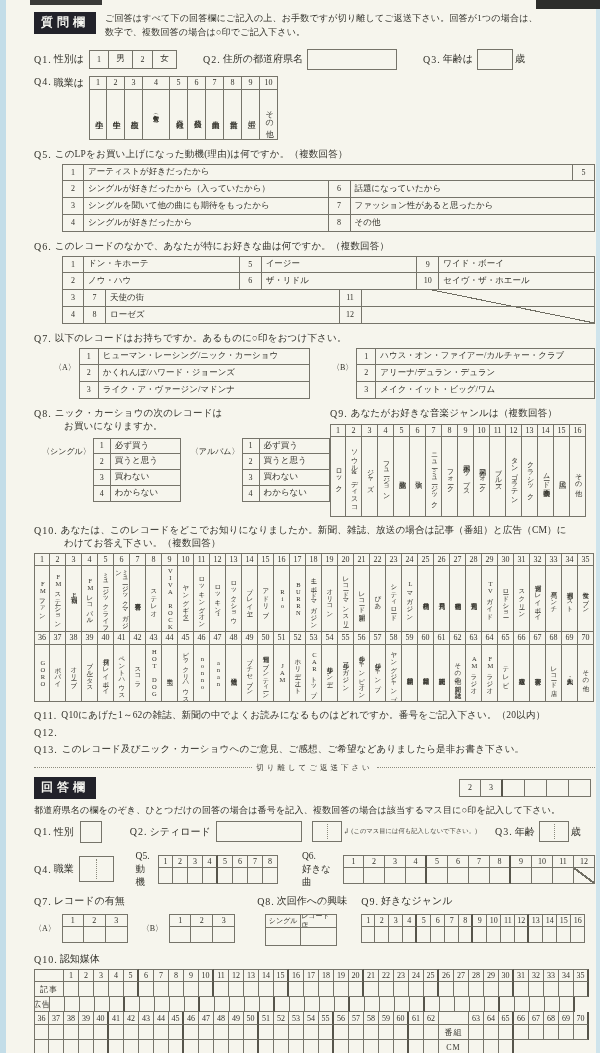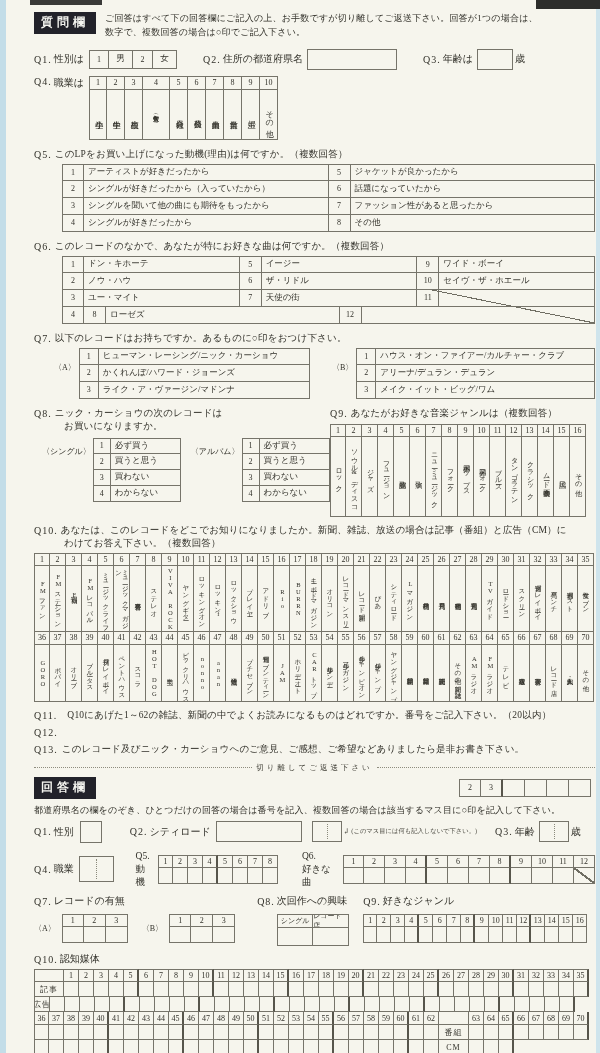--- a/index.html
+++ b/index.html
@@ -146,21 +146,20 @@
 
       <div class="line" style="margin-top:8px;">
         <span class="qno">Q5.</span>
         <span class="qtitle" style="margin-left:3px;">このLPをお買い上げになった動機(理由)は何ですか。（複数回答）</span>
       </div>
       <div id="q5-t" style="margin:3px 0 0 28px;">
           <div class="g-row g-first">
             <div class="tc n" style="width: 22px; height: 17px;">1</div>
             <div class="tc l" style="height: 17px; flex: 1 1 0px;">アーティストが好きだったから</div>
             <div class="tc n " style="width: 22px; height: 17px;">5</div>
-            <div class="tc l" style="height: 17px; flex: 1 1 0px;">ジャケットが良かったから</div>
           </div>
           <div class="g-row">
             <div class="tc n" style="width: 22px; height: 17px;">2</div>
             <div class="tc l" style="height: 17px; flex: 1 1 0px;">シングルが好きだったから（入っていたから）</div>
             <div class="tc n " style="width: 22px; height: 17px;">6</div>
             <div class="tc l" style="height: 17px; flex: 1 1 0px;">話題になっていたから</div>
           </div>
           <div class="g-row">
             <div class="tc n" style="width: 22px; height: 17px;">3</div>
             <div class="tc l" style="height: 17px; flex: 1 1 0px;">シングルを聞いて他の曲にも期待をもったから</div>
@@ -192,21 +191,20 @@
           <div class="g-row">
             <div class="tc n" style="width: 22px; height: 17px;">2</div>
             <div class="tc l" style="height: 17px; flex: 1 1 0px;">ノウ・ハウ</div>
             <div class="tc n" style="width: 22px; height: 17px;">6</div>
             <div class="tc l" style="height: 17px; flex: 1 1 0px;">ザ・リドル</div>
             <div class="tc n" style="width: 22px; height: 17px;">10</div>
             <div class="tc l" style="height: 17px; flex: 1 1 0px;">セイヴ・ザ・ホエール</div>
           </div>
           <div class="g-row">
             <div class="tc n" style="width: 22px; height: 17px;">3</div>
-            <div class="tc l" style="height: 17px; flex: 1 1 0px;">ユー・マイト</div>
             <div class="tc n" style="width: 22px; height: 17px;">7</div>
             <div class="tc l" style="height: 17px; flex: 1 1 0px;">天使の街</div>
             <div class="tc n" style="width: 22px; height: 17px;">11</div>
             <div class="tc l" style="height: 17px; flex: 1 1 0px;"></div>
           </div>
           <div class="g-row">
             <div class="tc n" style="width: 22px; height: 17px;">4</div>
             <div class="tc n" style="width: 22px; height: 17px;">8</div>
             <div class="tc l" style="height: 17px; flex: 1 1 0px;">ローゼズ</div>
             <div class="tc n" style="width: 22px; height: 17px;">12</div>
@@ -668,21 +666,21 @@
               <span class="vt" style="font-size: 6.5px;">友人・知人</span>
             </div>
             <div class="tc" style="width: 16px; height: 57px;">
               <span class="vt" style="font-size: 6.5px;">その他</span>
             </div>
           </div>
         </div>
 
       <div class="line" style="margin-top:7px;">
         <span class="qno">Q11.</span>
-        <span class="qtitle" style="margin-left:10px;">Q10にあげた1～62の雑誌、新聞の中でよくお読みになるものはどれですか。番号をご記入下さい。（20以内）</span>
+        <span class="qtitle" style="margin-left:4px;">Q10にあげた1～62の雑誌、新聞の中でよくお読みになるものはどれですか。番号をご記入下さい。（20以内）</span>
       </div>
       <div class="line" style="margin-top:5px;">
         <span class="qno">Q12.</span>
       </div>
       <div class="line" style="margin-top:5px;">
         <span class="qno">Q13.</span>
         <span class="qtitle" style="margin-left:4px;">このレコード及びニック・カーショウへのご意見、ご感想、ご希望などありましたら是非お書き下さい。</span>
       </div>
     </section>
 
@@ -822,21 +820,21 @@
                   <div class="tc" style="width: 22px; height: 16px;"></div>
                 </div>
               </div>
           </div>
         </div>
         <div style="margin-left:22px;">
           <div class="line">
             <span class="qno">Q8.</span>
             <span class="qlabel">次回作への興味</span>
           </div>
-          <div id="aq8-t" style="margin-top:6px;margin-left:20px;">
+          <div id="aq8-t" style="margin-top:6px;margin-left:8px;">
               <div class="g-row g-first">
                 <div class="tc" style="width: 36px; height: 14px; font-size: 7px;">シングル</div>
                 <div class="tc" style="width: 36px; height: 14px; font-size: 7px;">レコード店</div>
               </div>
               <div class="g-row">
                 <div class="tc" style="width: 36px; height: 18px;"></div>
                 <div class="tc" style="width: 36px; height: 18px;"></div>
               </div>
             </div>
         </div>

